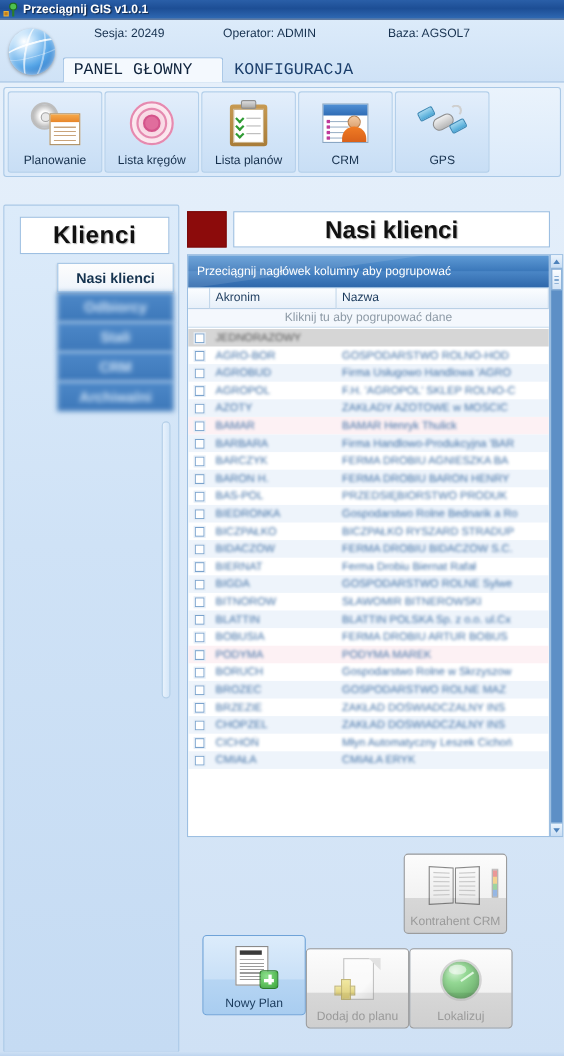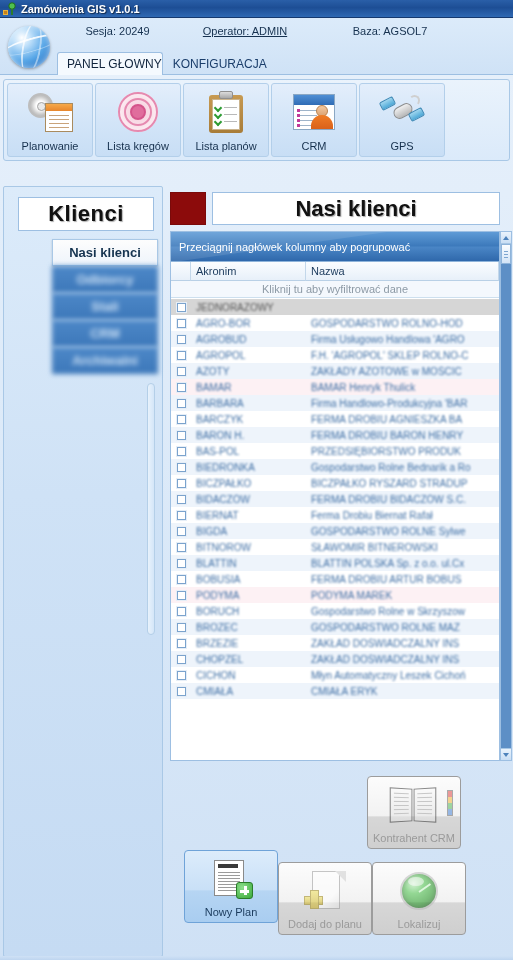--- a/index.html
+++ b/index.html
@@ -57,36 +57,37 @@
     border-radius:50%;
     border-left: 2px solid rgba(255,255,255,.7);
     border-right: 2px solid rgba(255,255,255,.45);
     transform: rotate(10deg);
   }
   .hdr-info { position: absolute; top: 7px; left: 60px; right: 0; display: flex; }
   .hdr-item {
     font-size: 11px; color: #16314f; white-space: nowrap;
   }
   .hdr-item.s1 { width: 115px; text-align: center; }
-  .hdr-item.s2 { width: 140px; text-align: center; text-decoration: underline; }
+  .hdr-item.s2 { width: 140px; text-align: center; }
   .hdr-item.s3 { width: 150px; text-align: center; }
 
   
   .tabs {
     position: absolute; left: 57px; bottom: -1px;
     display: flex; align-items: flex-end; gap: 0;
   }
   .tab {
-    font-size: 12px; color: #1b3e6b;
-    padding: 4px 0 4px 9px;
+    font-size: 15px; color: #1b3e6b;
+    padding: 4px 27px 4px 9px;
     border: 1px solid transparent;
     border-bottom: none;
     line-height: 14px;
     white-space: nowrap;
     cursor: pointer;
+    font-family: Liberation Mono, monospace;
   }
   .tab.active {
     background: #f4f9fe;
     border-color: #9dbfe2;
     border-top-left-radius: 3px; border-top-right-radius: 3px;
     color: #10243d;
   }
 
   
   .ribbon {
@@ -466,21 +467,21 @@
 
   <div class="titlebar">
     <span class="title-ico">
       <svg width="14" height="14" viewBox="0 0 14 14">
         <rect x="0" y="8" width="5" height="5" fill="#e8b23a"></rect>
         <rect x="1" y="9" width="3" height="3" fill="#c57f1c"></rect>
         <circle cx="9" cy="4" r="3.2" fill="#4fc04f" stroke="#1d6b1d" stroke-width="1"></circle>
         <rect x="8" y="7" width="2" height="6" fill="#2b7d2b"></rect>
       </svg>
     </span>
-    <span class="title-text">Zamówienia GIS v1.0.1</span>
+    <span class="title-text">Przeciągnij GIS v1.0.1</span>
   </div>
 
   <div class="header">
     <div class="globe"></div>
     <div class="hdr-info">
       <div class="hdr-item s1">Sesja: 20249</div>
       <div class="hdr-item s2">Operator: ADMIN</div>
       <div class="hdr-item s3">Baza: AGSOL7</div>
     </div>
     <div class="tabs">
@@ -600,21 +601,21 @@
       <div class="grid">
         <div class="groupbar">
           <span>Przeciągnij nagłówek kolumny aby pogrupować</span>
         </div>
         <div class="colhead">
           <div class="c c-chk"></div>
           <div class="c c-akr">Akronim</div>
           <div class="c c-naz">Nazwa</div>
         </div>
         <div class="filterrow">
-          <span>Kliknij tu aby wyfiltrować dane</span>
+          <span>Kliknij tu aby pogrupować dane</span>
         </div>
         <div class="rows" id="grid-rows">
             <div class="row first">
               <div class="cbx">
                 <i></i>
               </div>
               <div class="cell akr">JEDNORAZOWY</div>
               <div class="cell naz"></div>
             </div>
             <div class="row">

